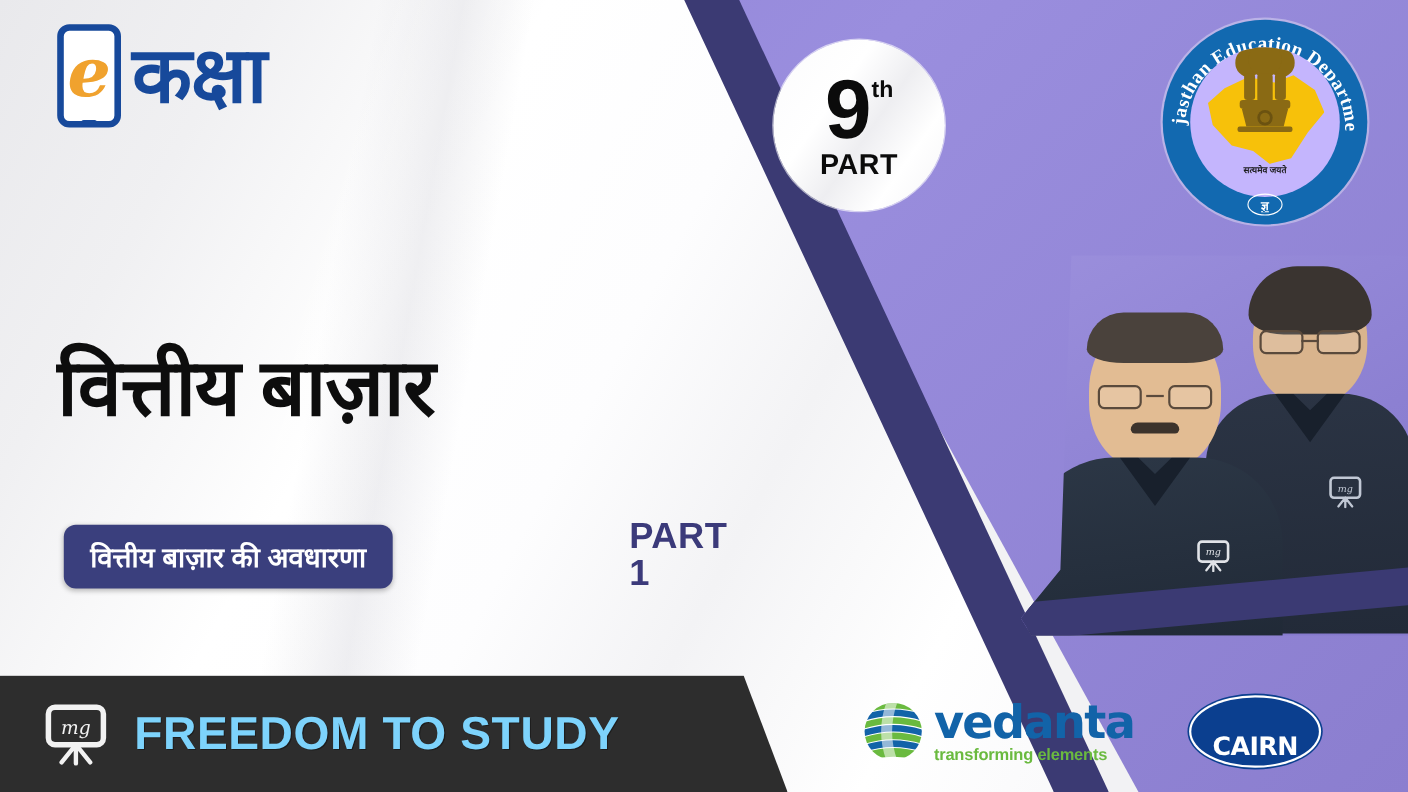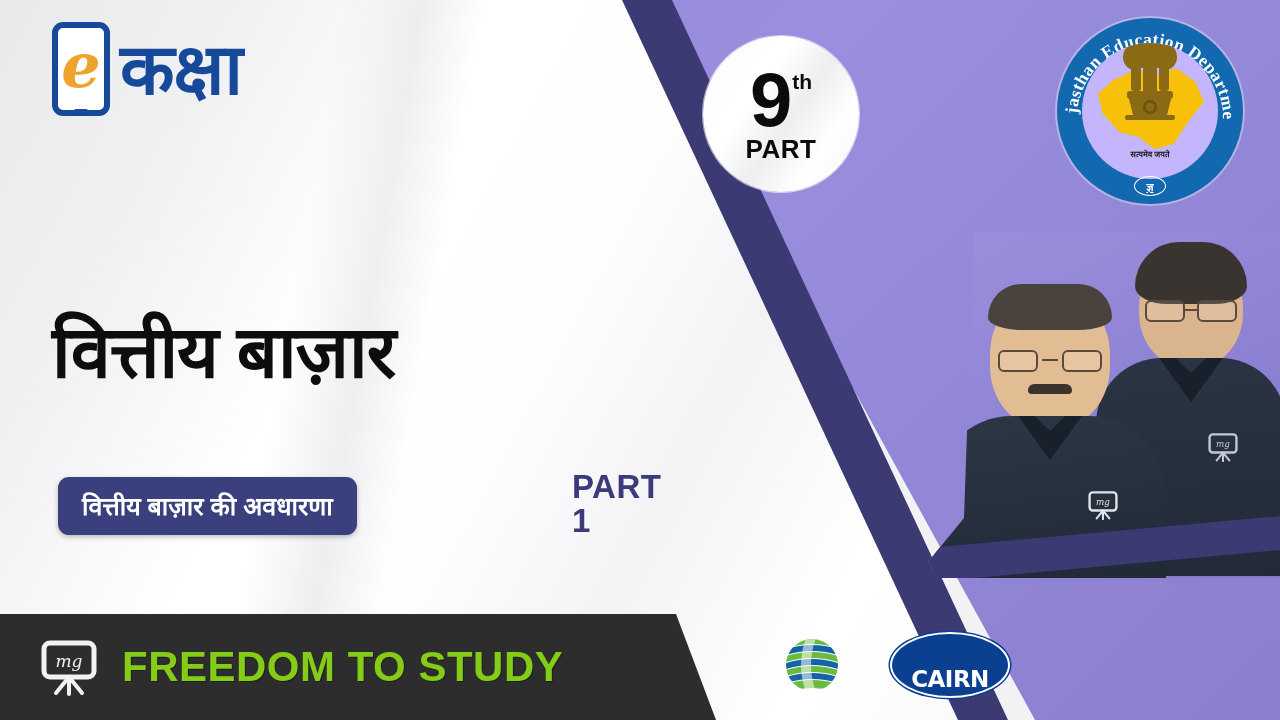--- a/index.html
+++ b/index.html
@@ -149,21 +149,21 @@
   .mg-easel{display:block;}
 
   
   .bottom-bar{
     position:absolute;left:0;top:614px;width:724px;height:106px;background:#2d2d2d;
     clip-path:polygon(0 0,676px 0,716px 106px,0 106px);
     display:flex;align-items:center;padding-left:38px;gap:22px;
     box-shadow:0 -2px 6px rgba(0,0,0,.2);
   }
   .bar-logo{width:62px;height:62px;display:flex;align-items:center;justify-content:center;}
-  .bar-text{font-size:42px;font-weight:bold;color:#84cc16;letter-spacing:.5px;
+  .bar-text{font-size:42px;font-weight:bold;color:#7dd3fc;letter-spacing:.5px;
     text-shadow:1px 1px 0 rgba(0,0,0,.35);}
 
   
   .sponsors{position:absolute;left:784px;top:617px;width:470px;height:96px;
     display:flex;align-items:center;gap:52px;}
   .vedanta{display:flex;align-items:center;gap:9px;}
   .v-globe{width:56px;height:56px;}
   .v-text{line-height:1;}
   .v-name{font-size:42px;font-weight:bold;color:#1263a8;letter-spacing:-1.5px;
     font-family:"DejaVu Sans",sans-serif;}
@@ -302,19 +302,23 @@
           <path d="M-6 8 Q28 -6 62 8 L62 14 Q28 0 -6 14 Z" fill="#6aba3f"></path>
           <path d="M-6 15 Q28 1 62 15 L62 21 Q28 7 -6 21 Z" fill="#1263a8"></path>
           <path d="M-6 22 Q28 8 62 22 L62 28 Q28 14 -6 28 Z" fill="#6aba3f"></path>
           <path d="M-6 29 Q28 15 62 29 L62 35 Q28 21 -6 35 Z" fill="#1263a8"></path>
           <path d="M-6 36 Q28 22 62 36 L62 42 Q28 28 -6 42 Z" fill="#6aba3f"></path>
           <path d="M-6 43 Q28 29 62 43 L62 49 Q28 35 -6 49 Z" fill="#1263a8"></path>
           <path d="M-6 50 Q28 36 62 50 L62 58 Q28 44 -6 58 Z" fill="#6aba3f"></path>
           <path d="M24 -4 Q10 28 24 60 L34 60 Q20 28 34 -4 Z" fill="#ffffff" opacity=".55"></path>
         </g>
       </svg>
+      <div class="v-text">
+        <div class="v-name">vedanta</div>
+        <div class="v-tag">transforming elements</div>
+      </div>
     </div>
     <div class="cairn">
       <span class="cairn-text">CAIRN</span>
     </div>
   </div>
 
 </div>
 
 </body></html>

